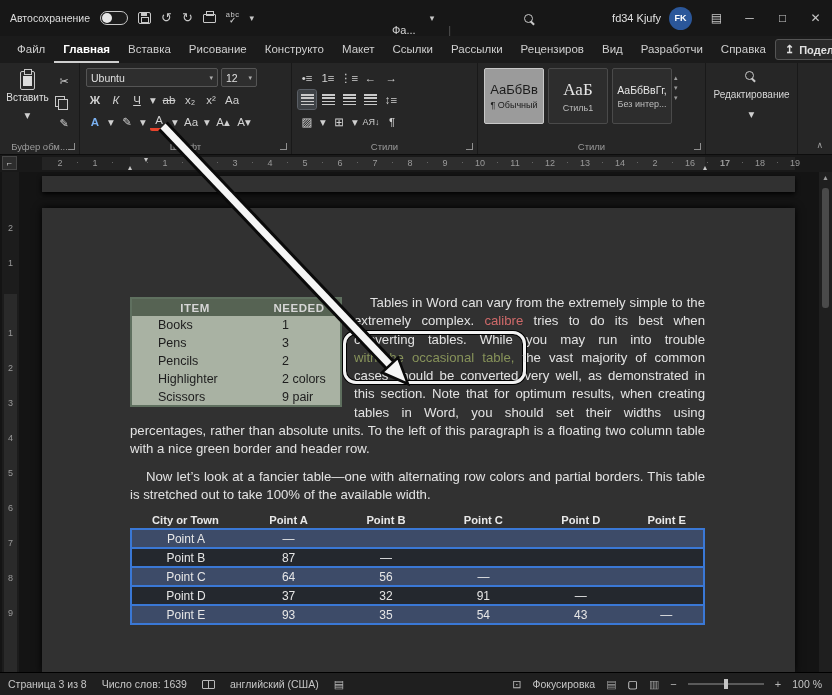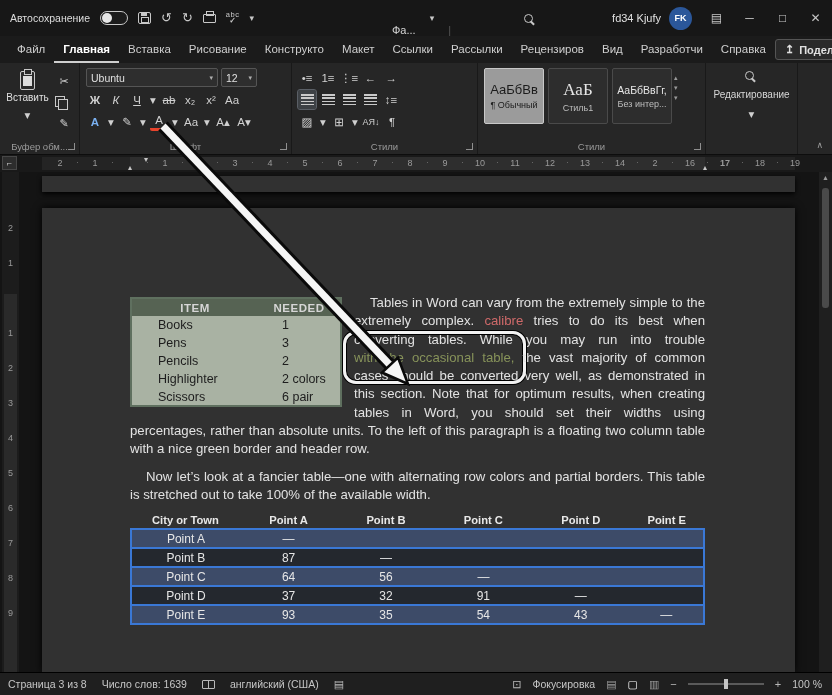--- a/index.html
+++ b/index.html
@@ -404,21 +404,21 @@
             <tr>
               <td>Pencils</td>
               <td>2</td>
             </tr>
             <tr>
               <td>Highlighter</td>
               <td>2 colors</td>
             </tr>
             <tr>
               <td>Scissors</td>
-              <td>6 pair</td>
+              <td>9 pair</td>
             </tr>
           </tbody>
       </table>
       <p class="para"><span>Tables in Word can vary from the extremely simple to the extremely complex. </span><span class="calibre">calibre</span><span> tries to do its best when converting tables. While you may run into trouble </span><span class="annot">with the occasional table,</span><span> the vast majority of common cases should be converted very well, as demonstrated in this section. Note that for optimum results, when creating tables in Word, you should set their widths using percentages, rather than absolute units.  To the left of this paragraph is a floating two column table with a nice green border and header row.</span></p>
       <p class="para para2">Now let’s look at a fancier table—one with alternating row colors and partial borders. This table is stretched out to take 100% of the available width.</p>
       <table id="t2">
         <thead>
             <tr>
               <th>City or Town</th>
               <th>Point A</th>

